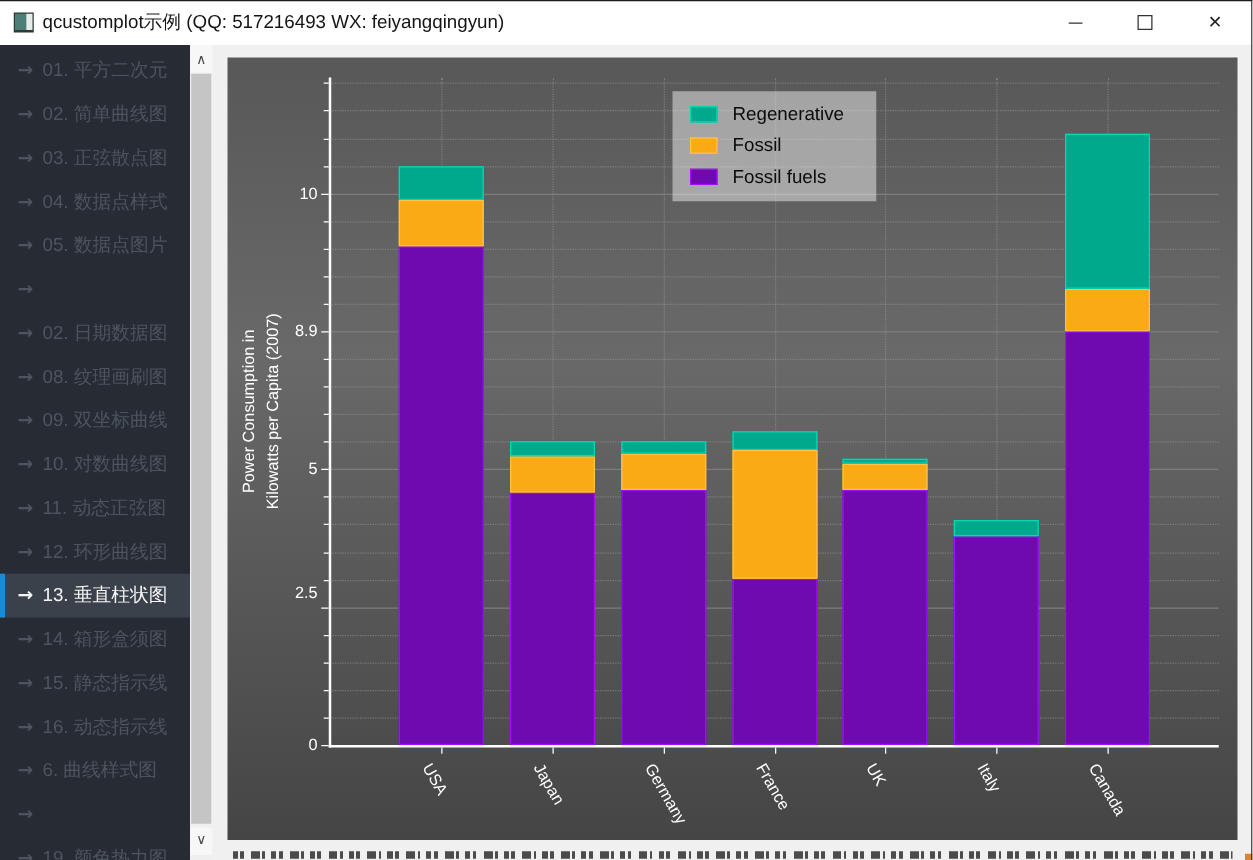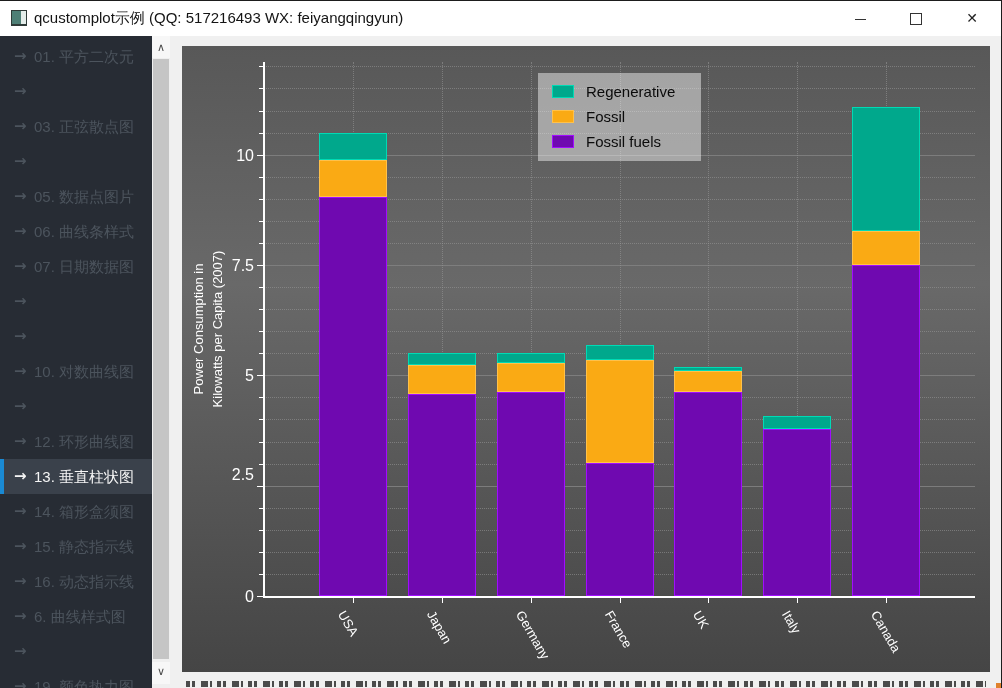--- a/index.html
+++ b/index.html
@@ -35,21 +35,21 @@
   .sb-thumb{position:absolute;left:1px;top:23px;width:16px;height:600px;background:#c5c5c5}
   
   .content{position:absolute;left:170px;top:36px;width:832px;height:652px;background:#f0f0f0}
   .chart{position:absolute;left:12px;top:10px;width:808px;height:626px;overflow:hidden;
          background:linear-gradient(180deg,#585858 0%,#696969 38%,#454545 100%)}
   .hgrid{position:absolute;height:1px;background:#828282;opacity:.85}
   .hsub{position:absolute;height:0;border-top:1px dotted #9a9a9a;opacity:.55}
   .vgrid{position:absolute;width:0;border-left:1px dotted #9a9a9a;opacity:.55}
   .axis{position:absolute;background:#ffffff}
   .tick{position:absolute;background:#ffffff}
-  .ylab{position:absolute;color:#fff;font-size:16px;text-align:right}
+  .ylab{position:absolute;color:#fff;font-size:13px;text-align:right}
   .xlab{position:absolute;color:#fff;font-size:13px;transform:rotate(60deg);
         transform-origin:left top;white-space:nowrap}
   .seg{position:absolute;box-sizing:border-box}
   .axis-title{position:absolute;left:-241px;top:264px;width:534px;height:38px;color:#fff;
               font-size:13px;line-height:19px;text-align:center;transform:rotate(-90deg);white-space:nowrap}
   .legend{position:absolute;left:356px;top:27px;width:163px;height:88px;background:rgba(255,255,255,0.45)}
   .leg-row{position:absolute;left:14px;width:140px;height:22px}
   .leg-swatch{position:absolute;left:0;top:4px;width:22px;height:13px;box-sizing:border-box;border:1px solid #fff}
   .leg-text{position:absolute;left:34px;top:0;line-height:22px;font-size:15px;color:#0b0b0b;white-space:nowrap}
   
@@ -74,52 +74,56 @@
   <span class="winbtn close">✕</span>
 </div>
 
 <div class="sidebar" id="sidebar">
     <div class="side-item" style="top: 3px;">
       <span class="arrow">→</span>
       <span class="lbl">01. 平方二次元</span>
     </div>
     <div class="side-item" style="top: 38px;">
       <span class="arrow">→</span>
+      <span class="lbl">02. 简单曲线图</span>
     </div>
     <div class="side-item" style="top: 73px;">
       <span class="arrow">→</span>
       <span class="lbl">03. 正弦散点图</span>
     </div>
     <div class="side-item" style="top: 108px;">
       <span class="arrow">→</span>
+      <span class="lbl">04. 数据点样式</span>
     </div>
     <div class="side-item" style="top: 143px;">
       <span class="arrow">→</span>
       <span class="lbl">05. 数据点图片</span>
     </div>
     <div class="side-item" style="top: 178px;">
       <span class="arrow">→</span>
-      <span class="lbl">06. 曲线条样式</span>
     </div>
     <div class="side-item" style="top: 213px;">
       <span class="arrow">→</span>
-      <span class="lbl">07. 日期数据图</span>
+      <span class="lbl">02. 日期数据图</span>
     </div>
     <div class="side-item" style="top: 248px;">
       <span class="arrow">→</span>
+      <span class="lbl">08. 纹理画刷图</span>
     </div>
     <div class="side-item" style="top: 283px;">
       <span class="arrow">→</span>
+      <span class="lbl">09. 双坐标曲线</span>
     </div>
     <div class="side-item" style="top: 318px;">
       <span class="arrow">→</span>
       <span class="lbl">10. 对数曲线图</span>
     </div>
     <div class="side-item" style="top: 353px;">
       <span class="arrow">→</span>
+      <span class="lbl">11. 动态正弦图</span>
     </div>
     <div class="side-item" style="top: 388px;">
       <span class="arrow">→</span>
       <span class="lbl">12. 环形曲线图</span>
     </div>
     <div class="side-item selected" style="top: 423px;">
       <div class="accent"></div>
       <span class="arrow">→</span>
       <span class="lbl">13. 垂直柱状图</span>
     </div>
@@ -229,21 +233,21 @@
       <div class="seg" style="left: 670px; top: 61px; width: 68px; height: 124px; background: rgb(0, 168, 140); border: 1px solid rgb(0, 218, 181);"></div>
       <div class="axis" style="left: 81px; top: 16px; width: 2px; height: 536px;"></div>
       <div class="axis" style="left: 81px; top: 550px; width: 712px; height: 2px;"></div>
       <div class="tick" style="left: 75px; top: 550px; width: 6px; height: 1px;"></div>
       <div class="ylab" style="left: 26px; top: 542px; width: 46px;">0</div>
       <div class="tick" style="left: 75px; top: 440px; width: 6px; height: 1px;"></div>
       <div class="ylab" style="left: 26px; top: 420px; width: 46px;">2.5</div>
       <div class="tick" style="left: 75px; top: 329px; width: 6px; height: 1px;"></div>
       <div class="ylab" style="left: 26px; top: 321px; width: 46px;">5</div>
       <div class="tick" style="left: 75px; top: 219px; width: 6px; height: 1px;"></div>
-      <div class="ylab" style="left: 26px; top: 211px; width: 46px;">7.5</div>
+      <div class="ylab" style="left: 26px; top: 211px; width: 46px;">8.9</div>
       <div class="tick" style="left: 75px; top: 109px; width: 6px; height: 1px;"></div>
       <div class="ylab" style="left: 26px; top: 101px; width: 46px;">10</div>
       <div class="tick" style="left: 171px; top: 552px; width: 1px; height: 5px;"></div>
       <div class="xlab" style="left: 166px; top: 562px;">USA</div>
       <div class="tick" style="left: 260px; top: 552px; width: 1px; height: 5px;"></div>
       <div class="xlab" style="left: 255px; top: 562px;">Japan</div>
       <div class="tick" style="left: 349px; top: 552px; width: 1px; height: 5px;"></div>
       <div class="xlab" style="left: 344px; top: 562px;">Germany</div>
       <div class="tick" style="left: 438px; top: 552px; width: 1px; height: 5px;"></div>
       <div class="xlab" style="left: 433px; top: 562px;">France</div>

